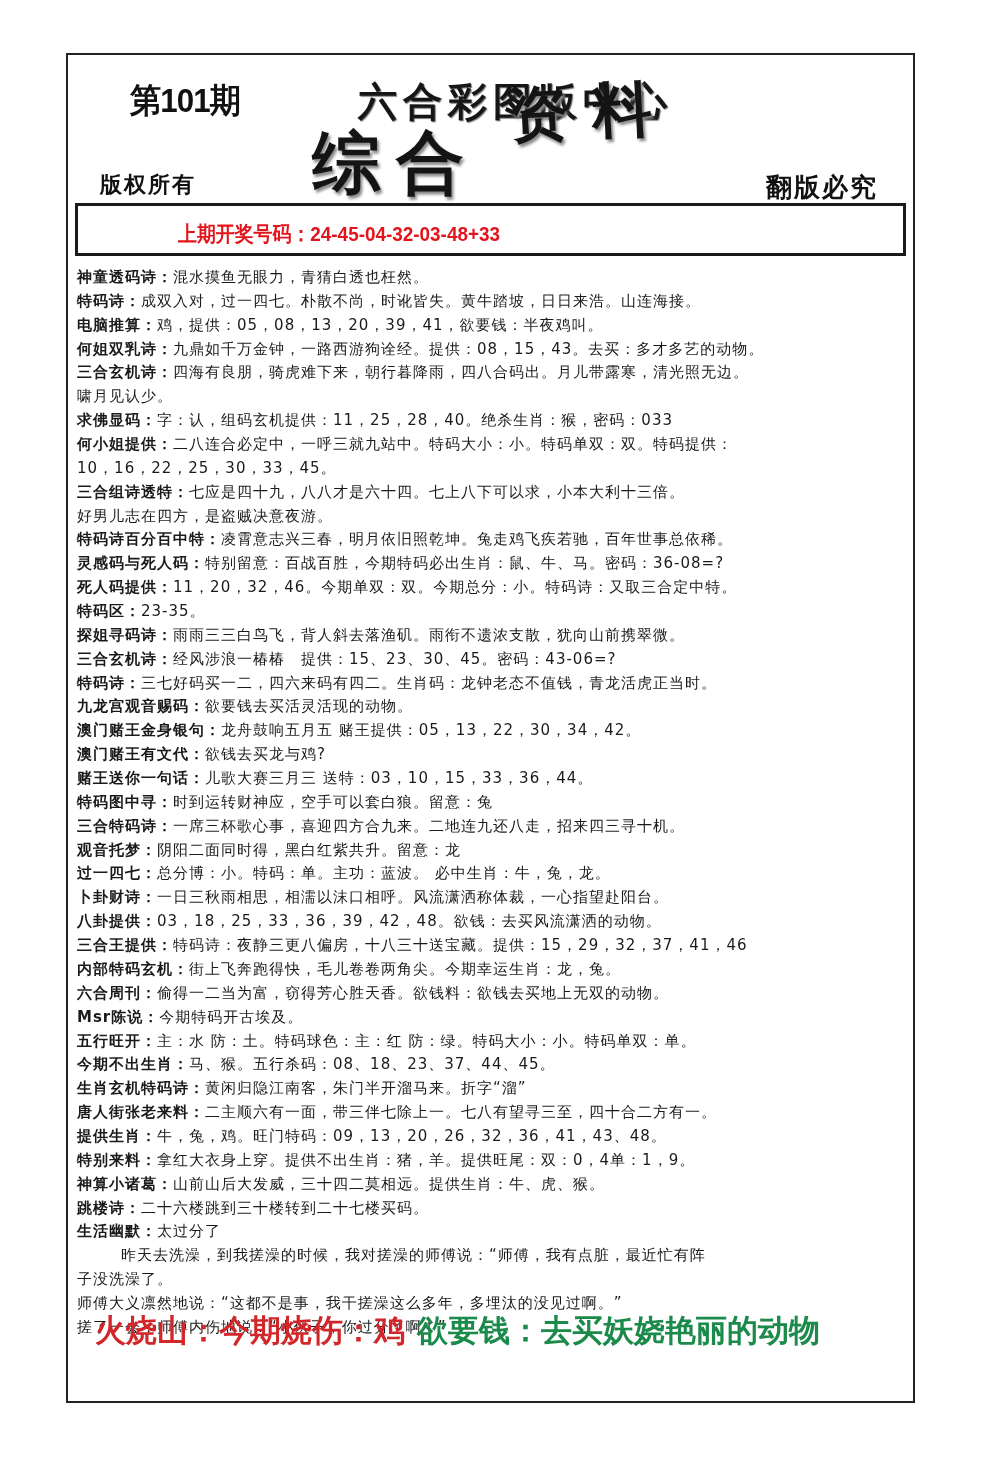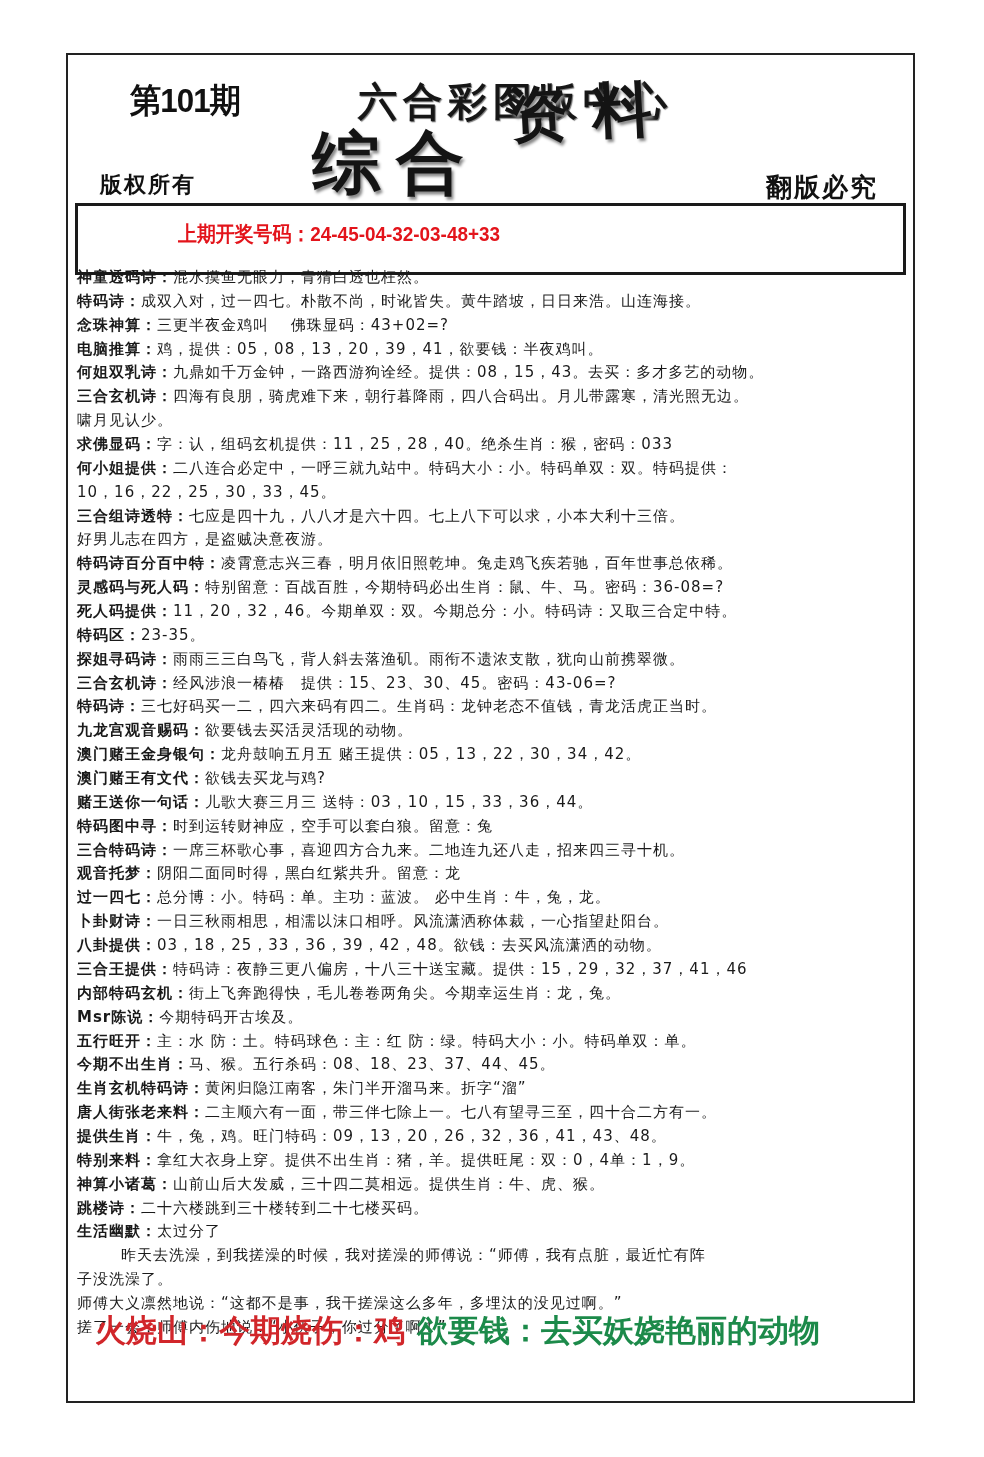--- a/index.html
+++ b/index.html
@@ -11,21 +11,21 @@
            font-weight:bold; font-size:34px; letter-spacing:-1px; color:#111; transform:scaleX(0.92); transform-origin:left; }
   .center-title { position:absolute; left:358px; top:75px; font-family:Liberation Sans, sans-serif;
            font-size:39px; font-weight:bold; letter-spacing:6px; color:#161616;
            text-shadow:1px 1px 1px #777; }
   .big-title { position:absolute; font-family:"DejaVu Serif", serif; font-weight:bold;
            color:#141414; text-shadow:2px 3px 3px #888; }
   .bt1 { left:312px; top:118px; font-size:68px; letter-spacing:16px; }
   .bt2 { left:508px; top:72px; font-size:60px; letter-spacing:24px; transform:rotate(-3deg); }
   .copyright-left { position:absolute; left:100px; top:170px; font-size:22px; font-weight:bold; letter-spacing:2px; }
   .copyright-right { position:absolute; left:760px; top:170px; font-size:26px; font-weight:bold; letter-spacing:2px;margin-left:6px; }
-  .result-box { position:absolute; left:75px; top:203px; width:831px; height:72px;
+  .result-box { position:absolute; left:75px; top:203px; width:831px; height:53px;
            border:3px solid #1a1a1a; box-sizing:border-box; }
   .result-text { position:absolute; left:100px; top:14px; font-family:"Liberation Sans", sans-serif;
            font-size:21px; font-weight:bold; color:#e3141b; letter-spacing:0px; transform:scaleX(0.9); transform-origin:left; white-space:nowrap; }
   .lines { position:absolute; left:77px; top:266px; width:830px; }
   .line { height:23.87px; line-height:23.87px; font-size:15px; white-space:nowrap; color:#1a1a1a; letter-spacing:1px; }
   .line .lbl { font-weight:bold; }
   .line.indent { padding-left:44px; }
   .banner { position:absolute; left:95px; top:1310px; font-family:"DejaVu Serif", serif;
            font-size:31px; font-weight:bold; white-space:nowrap; letter-spacing:0px; }
   .banner .red { color:#d1262a; }
@@ -45,21 +45,20 @@
 
 <div class="result-box">
   <div class="result-text">
     <span>上期开奖号码：</span><span>24-45-04-32-03-48+33</span>
   </div>
 </div>
 
 <div class="lines" id="lines">
     <div class="line"><span class="lbl">神童透码诗：</span><span class="txt">混水摸鱼无眼力，青猜白透也枉然。</span></div>
     <div class="line"><span class="lbl">特码诗：</span><span class="txt">成双入对，过一四七。朴散不尚，时讹皆失。黄牛踏坡，日日来浩。山连海接。</span></div>
-    <div class="line"><span class="lbl">念珠神算：</span><span class="txt">三更半夜金鸡叫　 佛珠显码：43+02=?</span></div>
     <div class="line"><span class="lbl">电脑推算：</span><span class="txt">鸡，提供：05，08，13，20，39，41，欲要钱：半夜鸡叫。</span></div>
     <div class="line"><span class="lbl">何姐双乳诗：</span><span class="txt">九鼎如千万金钟，一路西游狗诠经。提供：08，15，43。去买：多才多艺的动物。</span></div>
     <div class="line"><span class="lbl">三合玄机诗：</span><span class="txt">四海有良朋，骑虎难下来，朝行暮降雨，四八合码出。月儿带露寒，清光照无边。</span></div>
     <div class="line"><span class="lbl"></span><span class="txt">啸月见认少。</span></div>
     <div class="line"><span class="lbl">求佛显码：</span><span class="txt">字：认，组码玄机提供：11，25，28，40。绝杀生肖：猴，密码：033</span></div>
     <div class="line"><span class="lbl">何小姐提供：</span><span class="txt">二八连合必定中，一呼三就九站中。特码大小：小。特码单双：双。特码提供：</span></div>
     <div class="line"><span class="lbl"></span><span class="txt">10，16，22，25，30，33，45。</span></div>
     <div class="line"><span class="lbl">三合组诗透特：</span><span class="txt">七应是四十九，八八才是六十四。七上八下可以求，小本大利十三倍。</span></div>
     <div class="line"><span class="lbl"></span><span class="txt">好男儿志在四方，是盗贼决意夜游。</span></div>
     <div class="line"><span class="lbl">特码诗百分百中特：</span><span class="txt">凌霄意志兴三春，明月依旧照乾坤。兔走鸡飞疾若驰，百年世事总依稀。</span></div>
@@ -74,20 +73,21 @@
     <div class="line"><span class="lbl">澳门赌王有文代：</span><span class="txt">欲钱去买龙与鸡?</span></div>
     <div class="line"><span class="lbl">赌王送你一句话：</span><span class="txt">儿歌大赛三月三 送特：03，10，15，33，36，44。</span></div>
     <div class="line"><span class="lbl">特码图中寻：</span><span class="txt">时到运转财神应，空手可以套白狼。留意：兔</span></div>
     <div class="line"><span class="lbl">三合特码诗：</span><span class="txt">一席三杯歌心事，喜迎四方合九来。二地连九还八走，招来四三寻十机。</span></div>
     <div class="line"><span class="lbl">观音托梦：</span><span class="txt">阴阳二面同时得，黑白红紫共升。留意：龙</span></div>
     <div class="line"><span class="lbl">过一四七：</span><span class="txt">总分博：小。特码：单。主功：蓝波。 必中生肖：牛，兔，龙。</span></div>
     <div class="line"><span class="lbl">卜卦财诗：</span><span class="txt">一日三秋雨相思，相濡以沫口相呼。风流潇洒称体裁，一心指望赴阳台。</span></div>
     <div class="line"><span class="lbl">八卦提供：</span><span class="txt">03，18，25，33，36，39，42，48。欲钱：去买风流潇洒的动物。</span></div>
     <div class="line"><span class="lbl">三合王提供：</span><span class="txt">特码诗：夜静三更八偏房，十八三十送宝藏。提供：15，29，32，37，41，46</span></div>
     <div class="line"><span class="lbl">内部特码玄机：</span><span class="txt">街上飞奔跑得快，毛儿卷卷两角尖。今期幸运生肖：龙，兔。</span></div>
+    <div class="line"><span class="lbl">六合周刊：</span><span class="txt">偷得一二当为富，窃得芳心胜天香。欲钱料：欲钱去买地上无双的动物。</span></div>
     <div class="line"><span class="lbl">Msr陈说：</span><span class="txt">今期特码开古埃及。</span></div>
     <div class="line"><span class="lbl">五行旺开：</span><span class="txt">主：水 防：土。特码球色：主：红 防：绿。特码大小：小。特码单双：单。</span></div>
     <div class="line"><span class="lbl">今期不出生肖：</span><span class="txt">马、猴。五行杀码：08、18、23、37、44、45。</span></div>
     <div class="line"><span class="lbl">生肖玄机特码诗：</span><span class="txt">黄闲归隐江南客，朱门半开溜马来。折字“溜”</span></div>
     <div class="line"><span class="lbl">唐人街张老来料：</span><span class="txt">二主顺六有一面，带三伴七除上一。七八有望寻三至，四十合二方有一。</span></div>
     <div class="line"><span class="lbl">提供生肖：</span><span class="txt">牛，兔，鸡。旺门特码：09，13，20，26，32，36，41，43、48。</span></div>
     <div class="line"><span class="lbl">特别来料：</span><span class="txt">拿红大衣身上穿。提供不出生肖：猪，羊。提供旺尾：双：0，4单：1，9。</span></div>
     <div class="line"><span class="lbl">神算小诸葛：</span><span class="txt">山前山后大发威，三十四二莫相远。提供生肖：牛、虎、猴。</span></div>
     <div class="line"><span class="lbl">跳楼诗：</span><span class="txt">二十六楼跳到三十楼转到二十七楼买码。</span></div>
     <div class="line"><span class="lbl">生活幽默：</span><span class="txt">太过分了</span></div>

